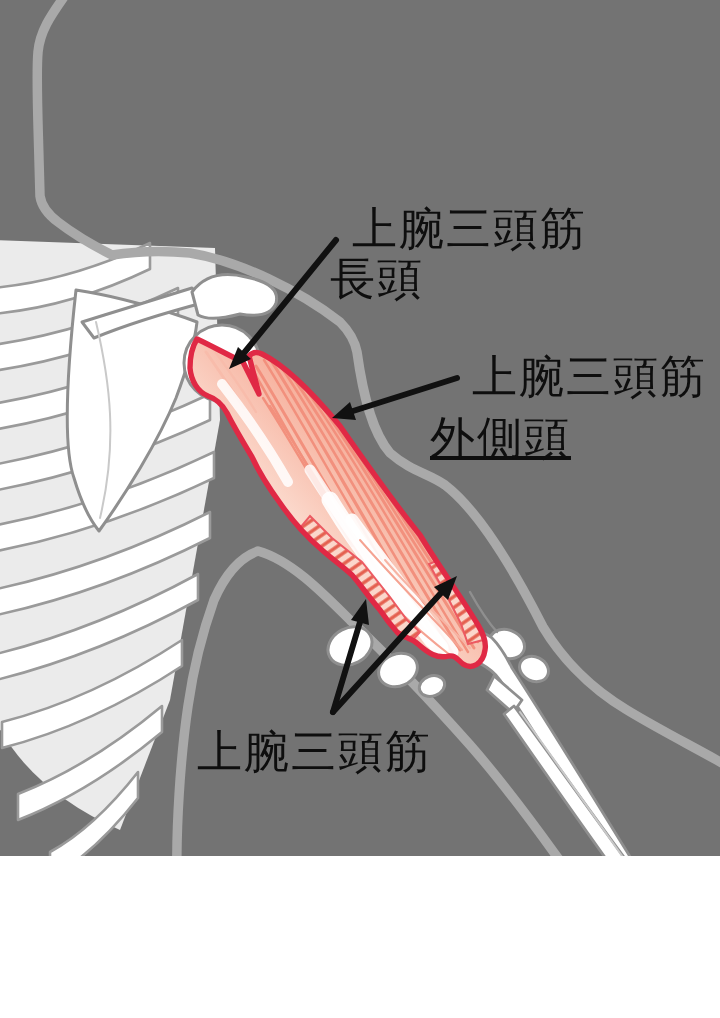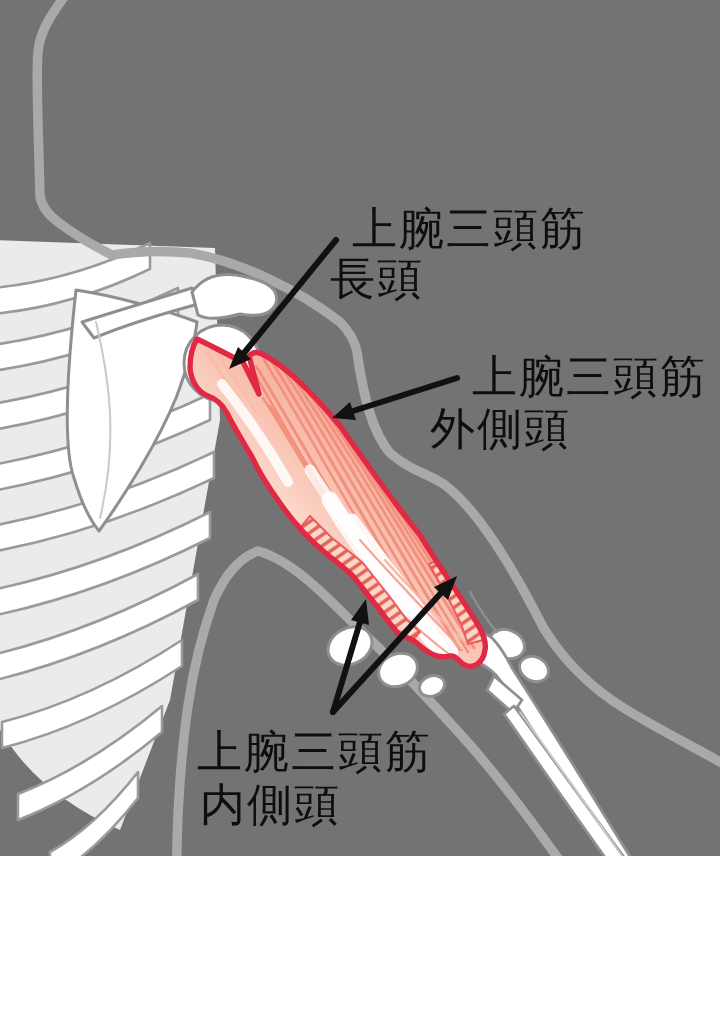--- a/index.html
+++ b/index.html
@@ -189,17 +189,16 @@
     <polygon points="332,418 350,402 356,420"></polygon>
     <polygon points="366,599 369,625 351,620"></polygon>
     <polygon points="457,576 448,600 434,587"></polygon>
   </g>
 </svg>
 
   <div class="lbl" style="left:352px;top:206px;">上腕三頭筋</div>
   <div class="lbl r" style="left:330px;top:256px;width:248px;">長頭</div>
 
   <div class="lbl" style="left:472px;top:354px;">上腕三頭筋</div>
-  <div class="lbl r" style="left:430px;top:406px;width:284px;">外側頭</div>
+  <div class="lbl r" style="left:430px;top:415px;width:284px;text-decoration:underline;">外側頭</div>
 
   <div class="lbl" style="left:197px;top:729px;">上腕三頭筋</div>
-  <div class="lbl r" style="left:200px;top:782px;width:240px;">内側頭</div>
 </div>
 
 </body></html>

